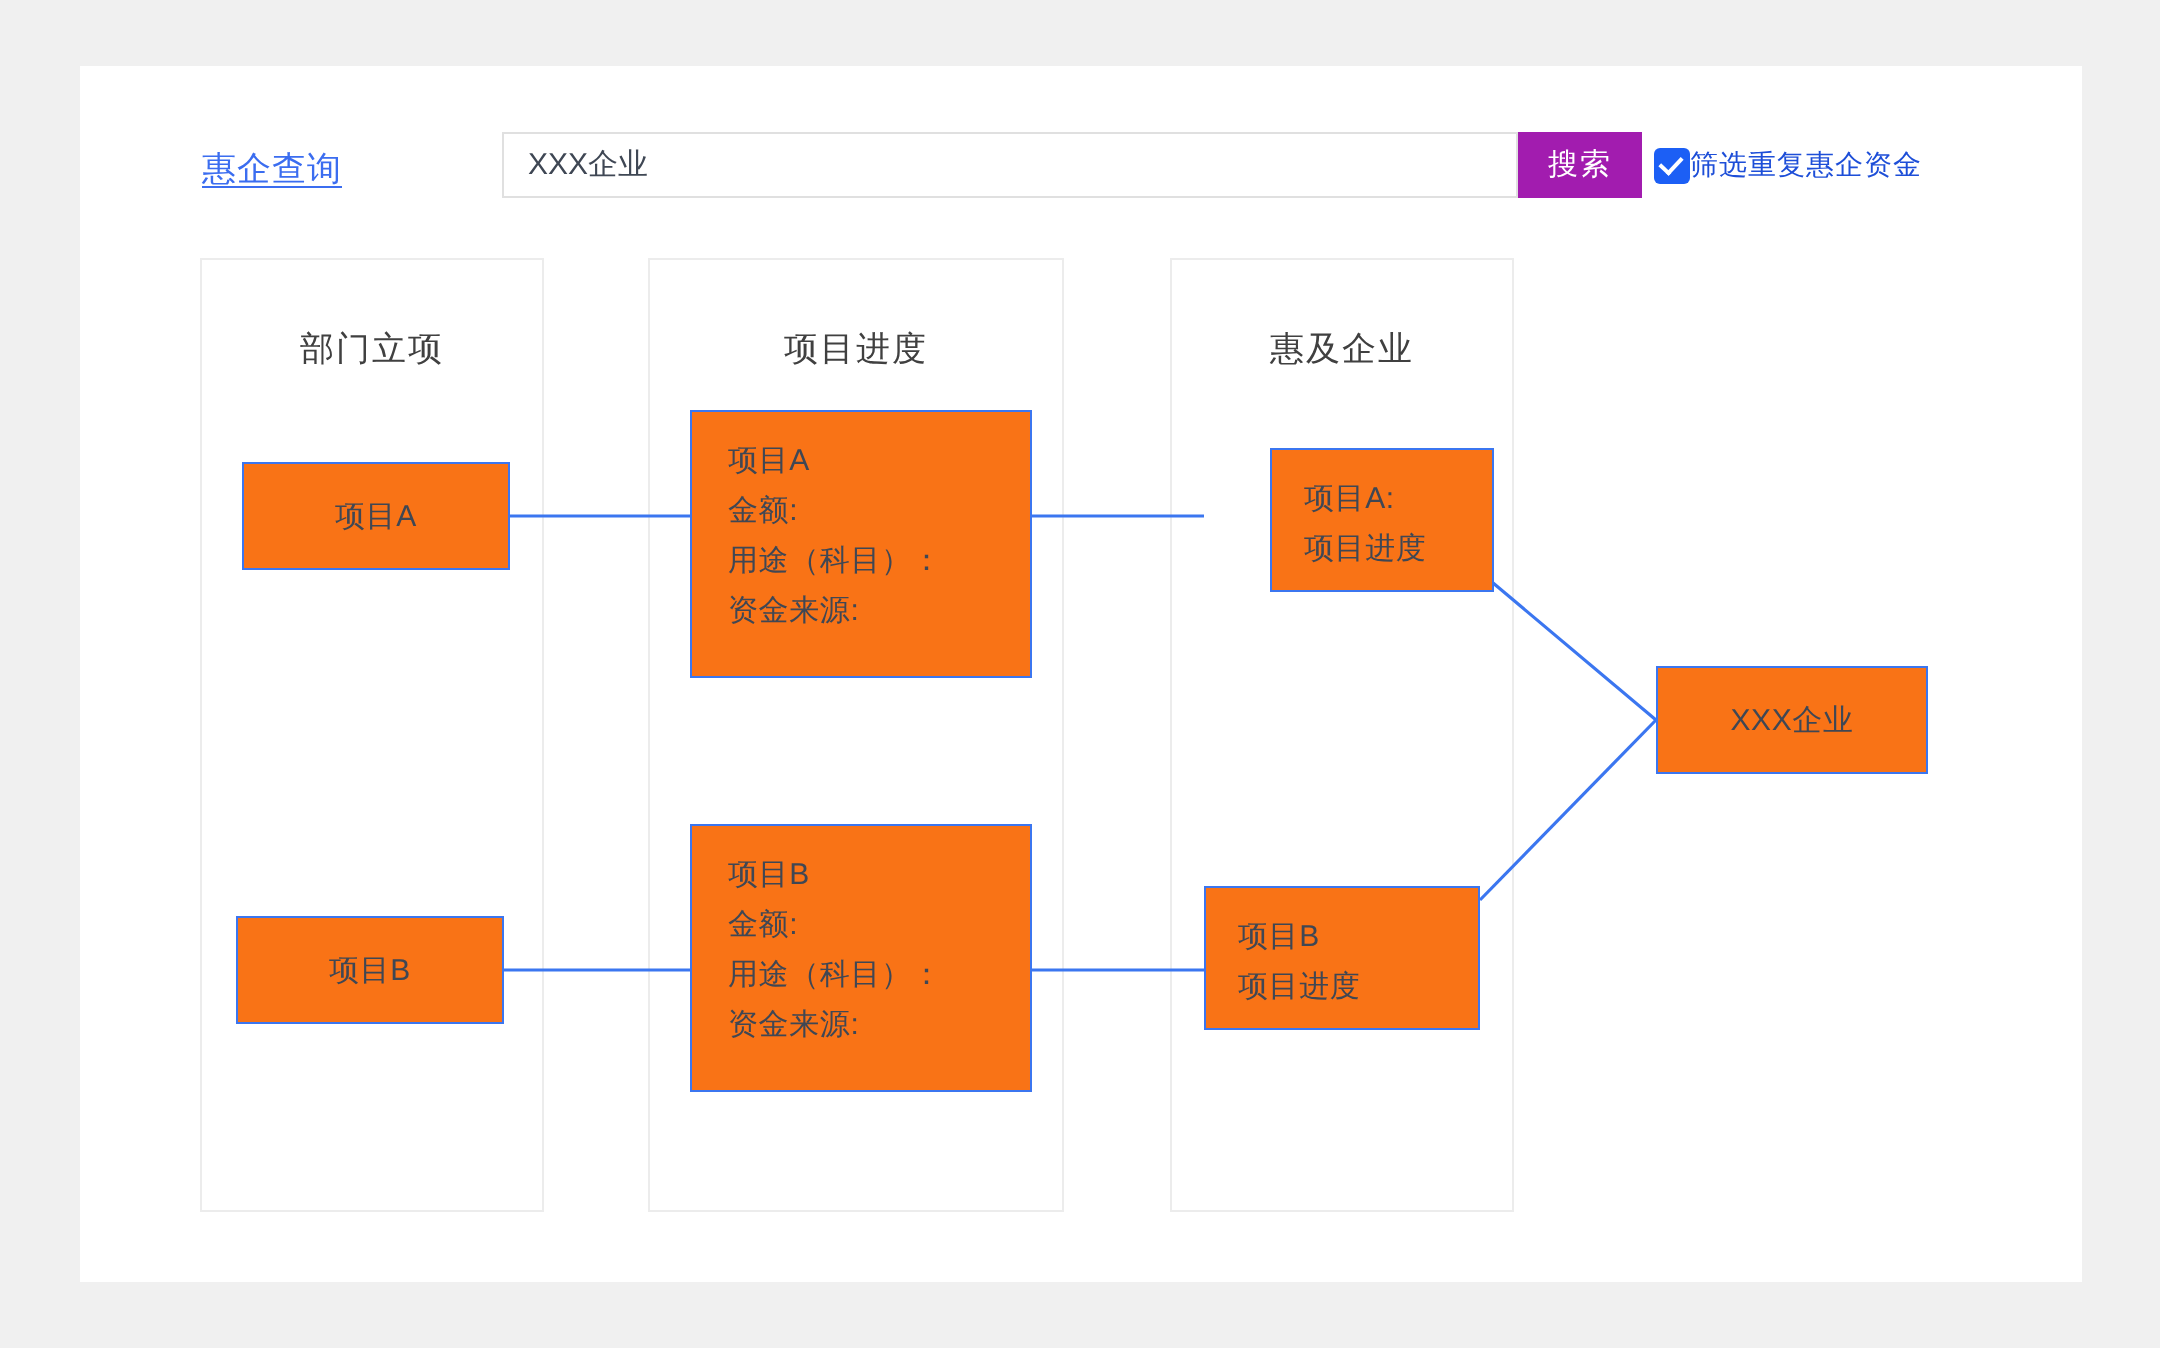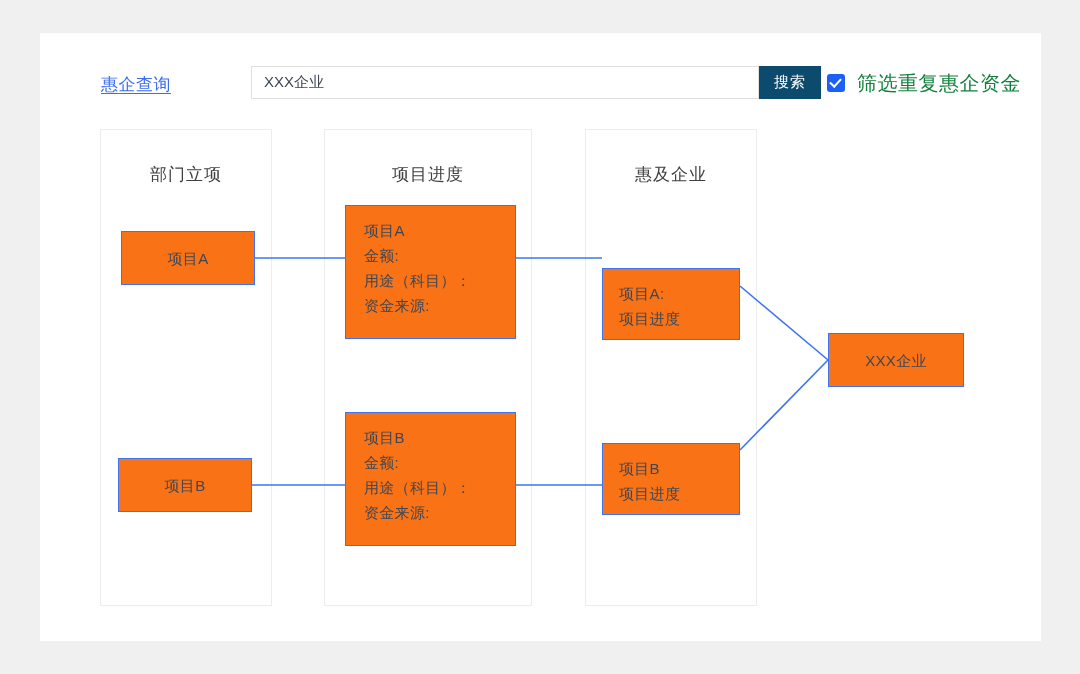--- a/index.html
+++ b/index.html
@@ -57,21 +57,21 @@
     padding: 0 12px;
     outline: none;
   }
   #search-button {
     position: absolute;
     left: 658px;
     top: 0px;
     width: 62px;
     height: 33px;
     box-sizing: border-box;
-    background: #0c4a6e;
+    background: #a21caf;
     color: #ffffff;
     border: none;
     font-family: "Liberation Sans", "DejaVu Sans", sans-serif;
     font-size: 15px;
     cursor: pointer;
     letter-spacing: 1px;
   }
   #filter-wrap {
     position: absolute;
     left: 726px;
@@ -94,23 +94,23 @@
     position: absolute;
     left: 5px;
     top: 2px;
     width: 5px;
     height: 9px;
     border: solid #ffffff;
     border-width: 0 2px 2px 0;
     transform: rotate(43deg);
   }
   #filter-label {
-    margin-left: 12px;
-    font-size: 20px;
-    color: #15803d;
+    margin-left: 0;
+    font-size: 14px;
+    color: #1d4ed8;
     white-space: nowrap;
     letter-spacing: 0.5px;
   }
 
   
   #stage {
     position: absolute;
     left: 0;
     top: 0;
     width: 1001px;
@@ -216,21 +216,21 @@
       <span>项目A</span>
     </div>
 
     <div class="node listbox" style="left:305px; top:172px; width:171px; height:134px;">
       <div>项目A</div>
       <div>金额:</div>
       <div>用途（科目）：</div>
       <div>资金来源:</div>
     </div>
 
-    <div class="node pad" style="left:562px; top:191px; width:138px; height:72px;margin-top:44px;">
+    <div class="node pad" style="left:595px; top:191px; width:112px; height:72px;">
       <div>项目A:</div>
       <div>项目进度</div>
     </div>
 
     <div class="node center" style="left:78px; top:425px; width:134px; height:54px;">
       <span>项目B</span>
     </div>
 
     <div class="node listbox" style="left:305px; top:379px; width:171px; height:134px;">
       <div>项目B</div>

